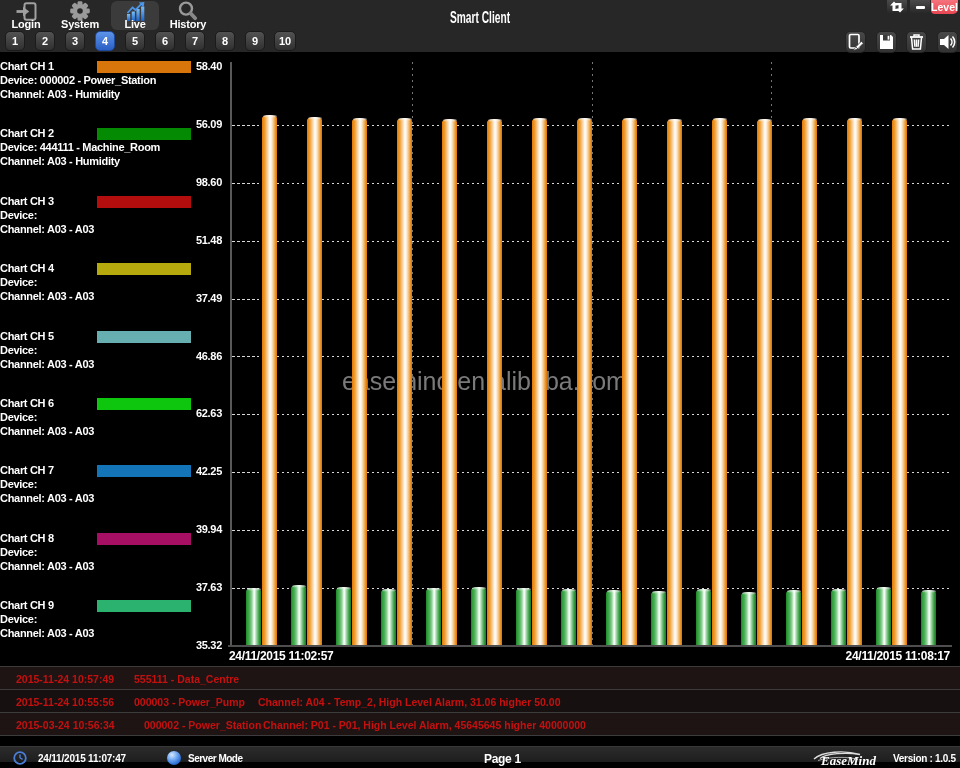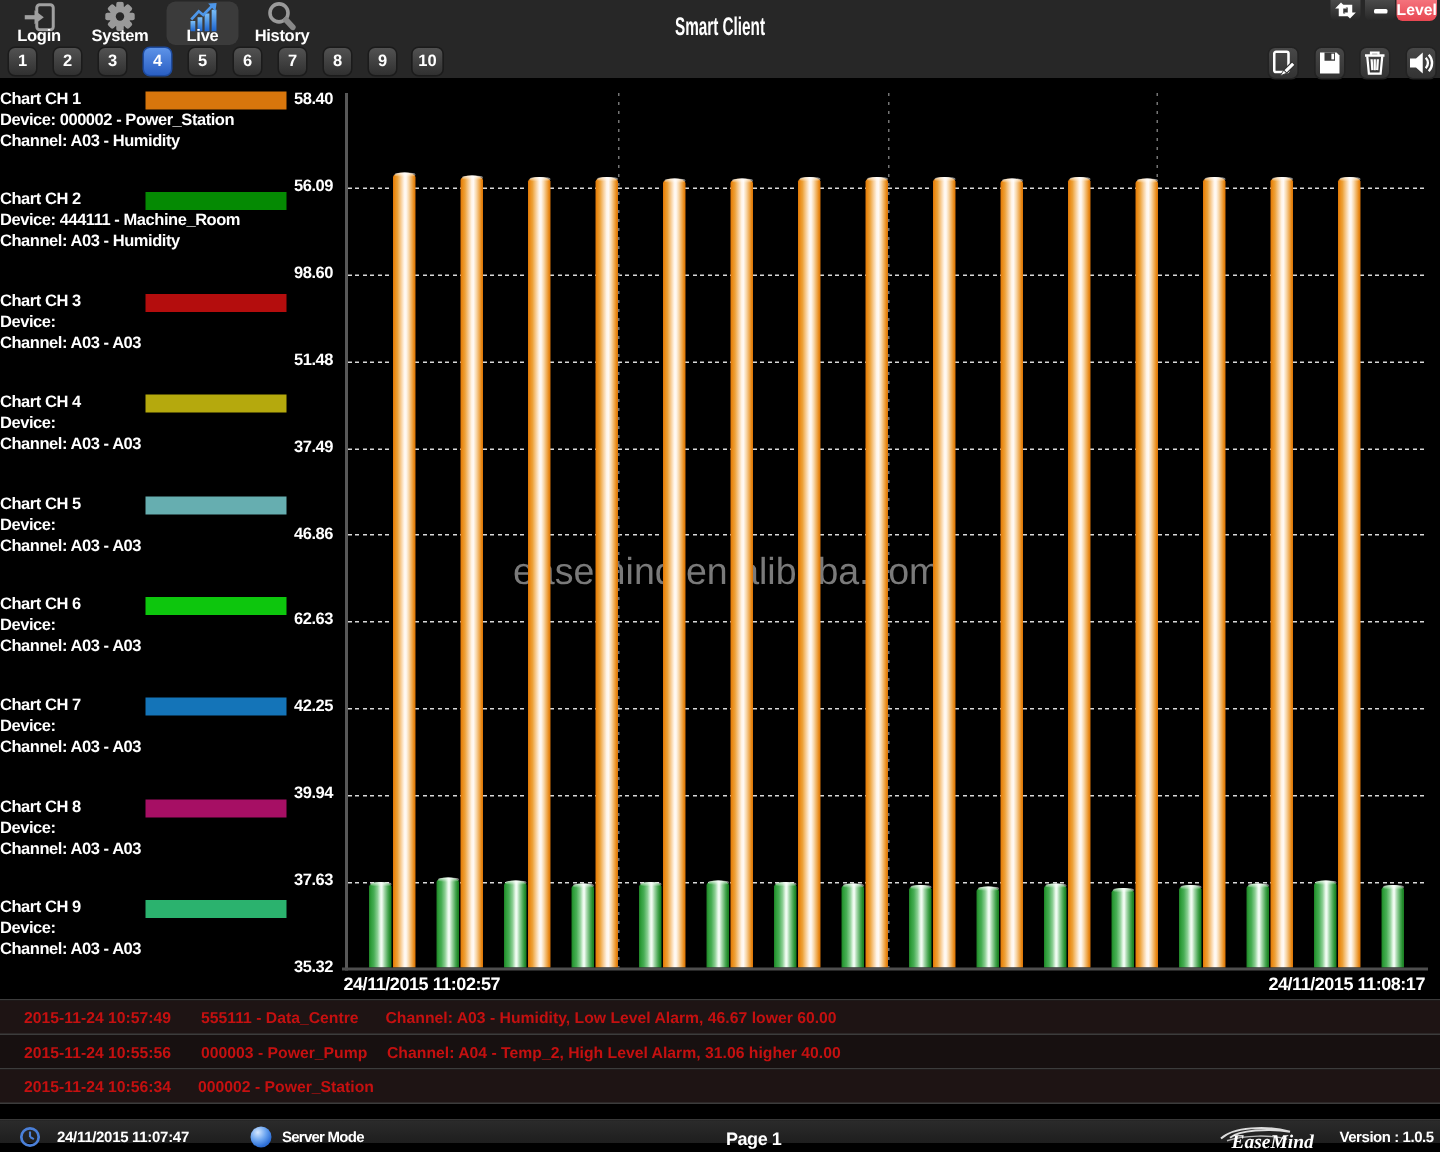--- a/index.html
+++ b/index.html
@@ -267,30 +267,30 @@
   </div>
 <div class="bar o" style="left:892px;top:118px;height:527px">
     <i></i>
   </div>
 <div class="xlbl" style="left:229px">24/11/2015 11:02:57</div>
 <div class="xlbl" style="right:10px">24/11/2015 11:08:17</div>
 <div class="abs" style="left:0;top:666px;width:960px;height:1px;background:#3c3c3c"></div>
 <div class="alarm" style="top:667px;background:#1e1414;border-bottom:1px solid #3c3c3c">
 <span style="left:16px">2015-11-24 10:57:49</span>
     <span style="left:134px">555111 - Data_Centre</span>
-    <span style="left:257px">Channel: A03 - Humidity, Low Level Alarm, 46.67 lower 60.00</span>
   </div>
 <div class="alarm" style="top:690px;background:#171010;border-bottom:1px solid #3c3c3c">
 <span style="left:16px">2015-11-24 10:55:56</span>
     <span style="left:134px">000003 - Power_Pump</span>
-    <span style="left:258px">Channel: A04 - Temp_2, High Level Alarm, 31.06 higher 40.00</span>
+    <span style="left:258px">Channel: A04 - Temp_2, High Level Alarm, 31.06 higher 50.00</span>
   </div>
 <div class="alarm" style="top:713px;background:#1e1414;border-bottom:1px solid #3c3c3c">
-<span style="left:16px">2015-11-24 10:56:34</span>
-    <span style="left:132px">000002 - Power_Station</span>
+<span style="left:16px">2015-03-24 10:56:34</span>
+    <span style="left:144px">000002 - Power_Station</span>
+    <span style="left:263px">Channel: P01 - P01, High Level Alarm, 45645645 higher 40000000</span>
   </div>
 <div id="statusbar">
 <svg class="abs" style="left:13px;top:4px" width="14" height="14" viewBox="0 0 14 14">
 <circle cx="7" cy="7" r="5.8" fill="none" stroke="#4a7fd8" stroke-width="1.8"></circle>
 <line x1="7" y1="7" x2="7" y2="3.4" stroke="#4a7fd8" stroke-width="1.4"></line>
 <line x1="7" y1="7" x2="9.6" y2="8.4" stroke="#4a7fd8" stroke-width="1.4"></line>
     </svg>
 <div class="stxt" style="left:38px;top:6px">24/11/2015 11:07:47</div>
 <div class="abs" style="left:167px;top:4px;width:14px;height:14px;border-radius:50%;background:radial-gradient(circle at 35% 28%,#d5e8ff,#6aa4f0 40%,#2e6fd6 70%,#1c4da6)"></div>
 <div class="stxt" style="left:188px;top:6px;letter-spacing:-0.5px">Server Mode</div>

